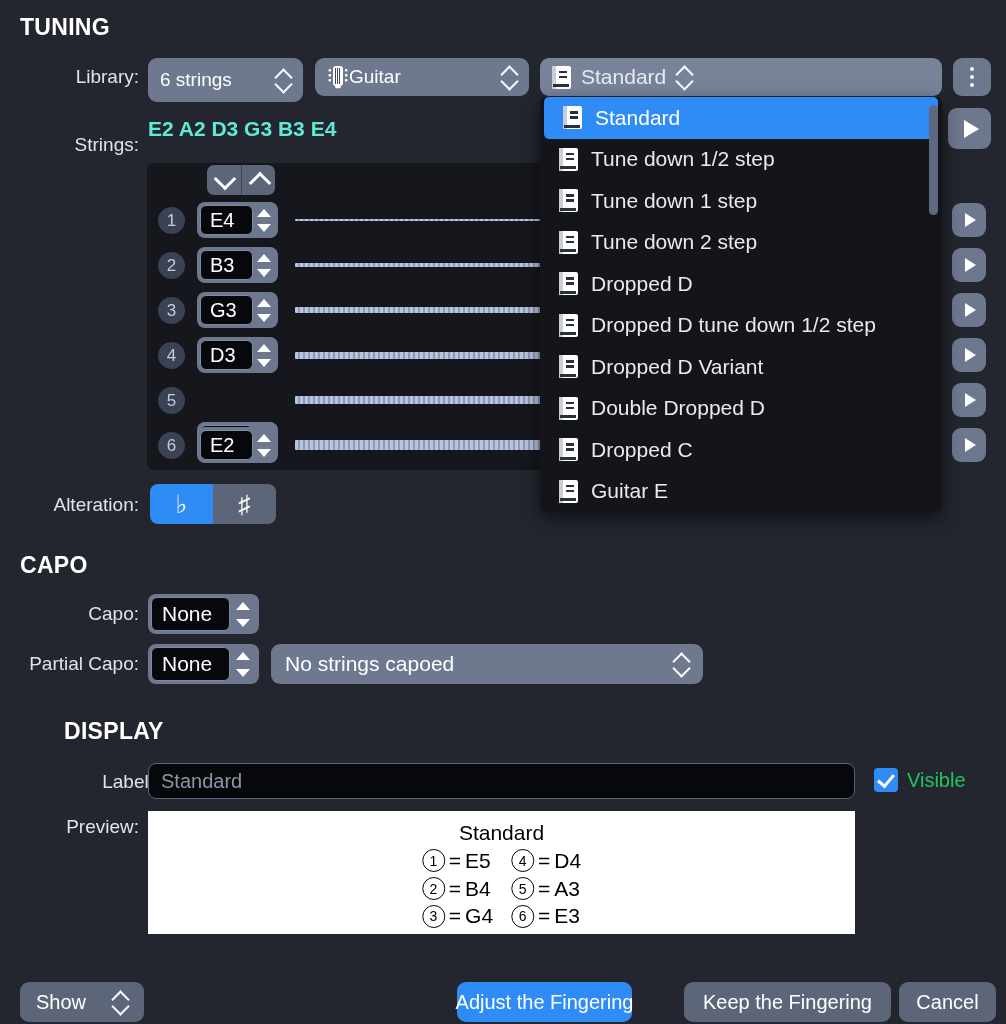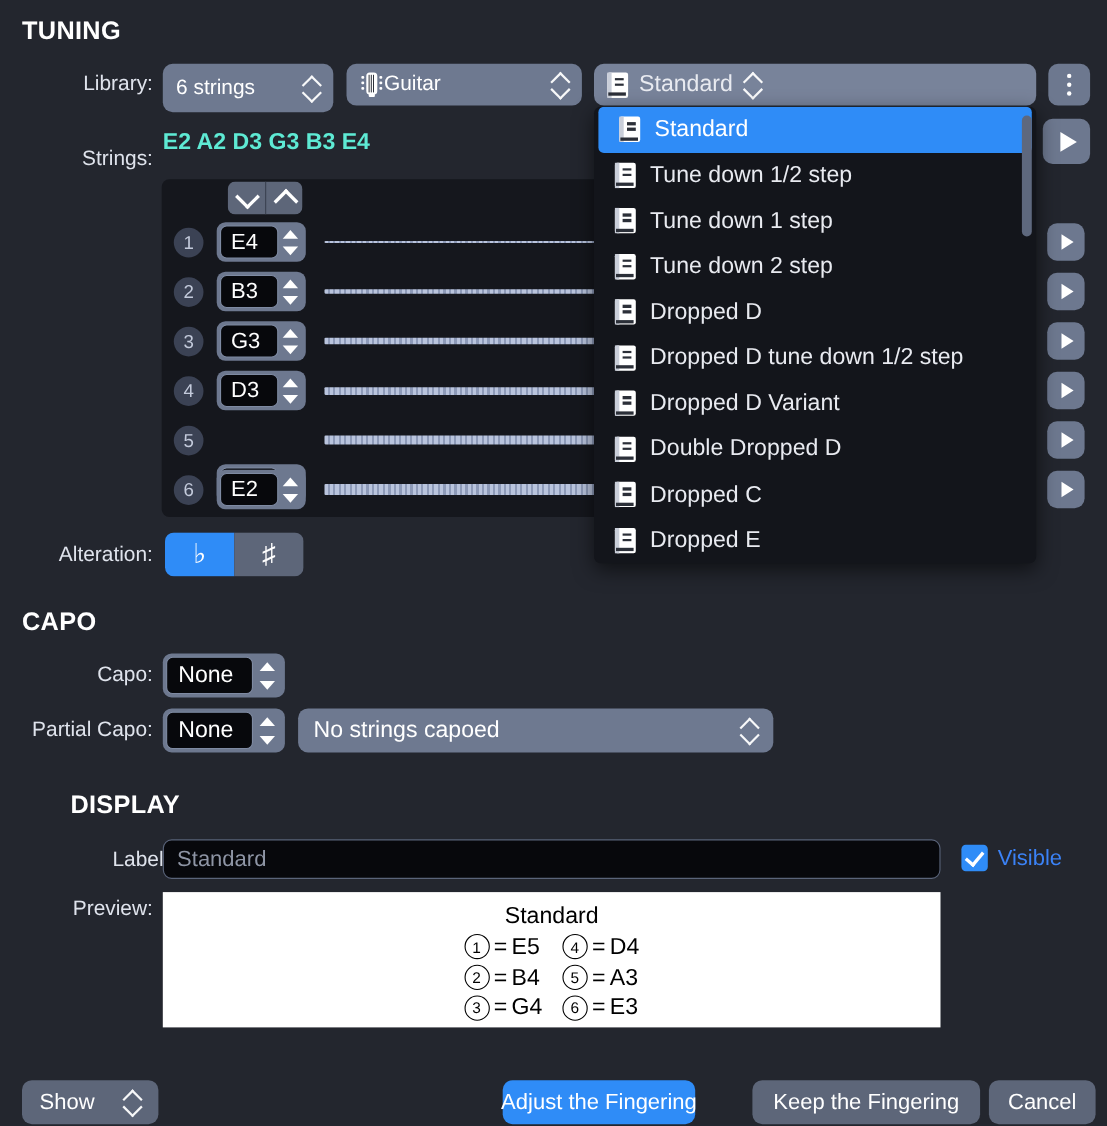--- a/index.html
+++ b/index.html
@@ -130,21 +130,21 @@
     position:absolute;left:874px;top:768px;display:flex;align-items:center;gap:9px;
     cursor:pointer;
   }
   .chk{
     width:24px;height:24px;border-radius:4px;background:#2f8cf7;position:relative;
   }
   .chk:after{
     content:"";position:absolute;left:7px;top:3px;width:7px;height:13px;
     border-right:3.4px solid #fff;border-bottom:3.4px solid #fff;transform:rotate(40deg);
   }
-  .chk-label{font-size:20px;color:#3b82f6;}
+  .chk-label{font-size:20px;color:#22c55e;}
 
   
   .preview{
     position:absolute;left:148px;top:811px;width:707px;height:123px;
     background:#ffffff;color:#000;
     font-family:"Liberation Sans", sans-serif;
   }
   .pv-inner{position:absolute;left:50%;transform:translateX(-50%);top:10px;text-align:left;}
   .pv-title{font-size:21px;text-align:center;margin-bottom:2px;}
   .pv-grid{display:grid;grid-template-columns:auto auto;column-gap:18px;row-gap:0px;}
@@ -546,21 +546,21 @@
           <span>Dropped C</span>
         </div>
         <div class="dd-item">
           <span class="book">
             <span class="cover"></span>
             <span class="spine"></span>
             <span class="l1"></span>
             <span class="l2"></span>
             <span class="base"></span>
           </span>
-          <span>Dropped E</span>
+          <span>Guitar E</span>
         </div>
       </div>
     <div class="dd-scroll">
       <div class="dd-thumb"></div>
     </div>
   </div>
 
 </div>
 
 </body></html>

